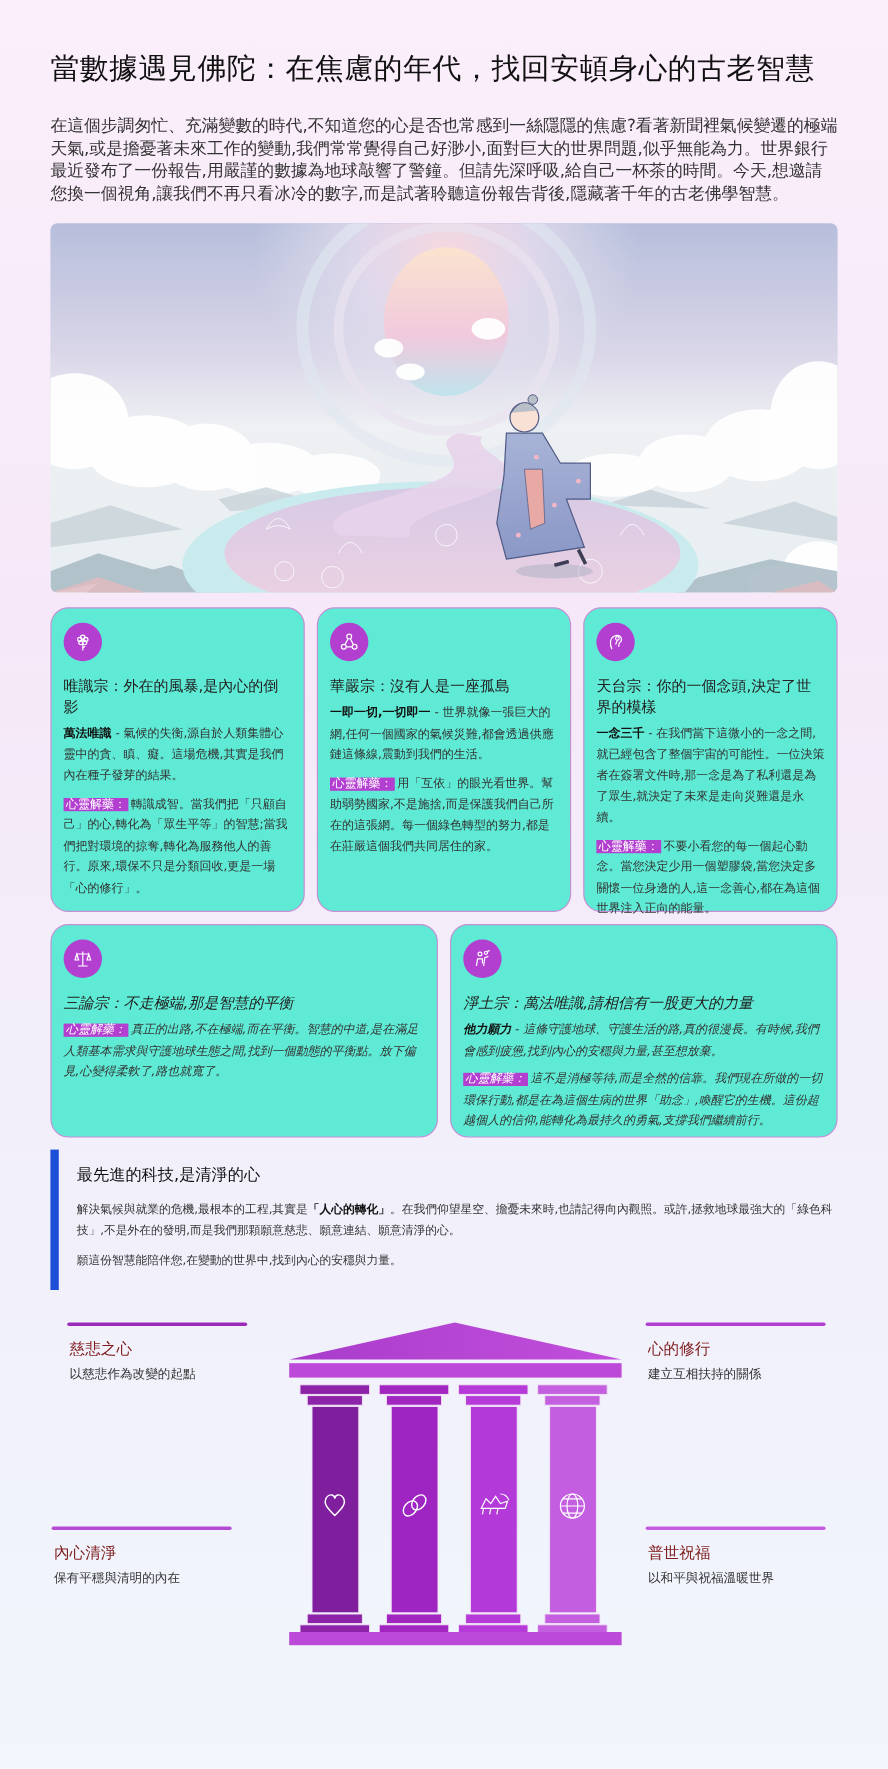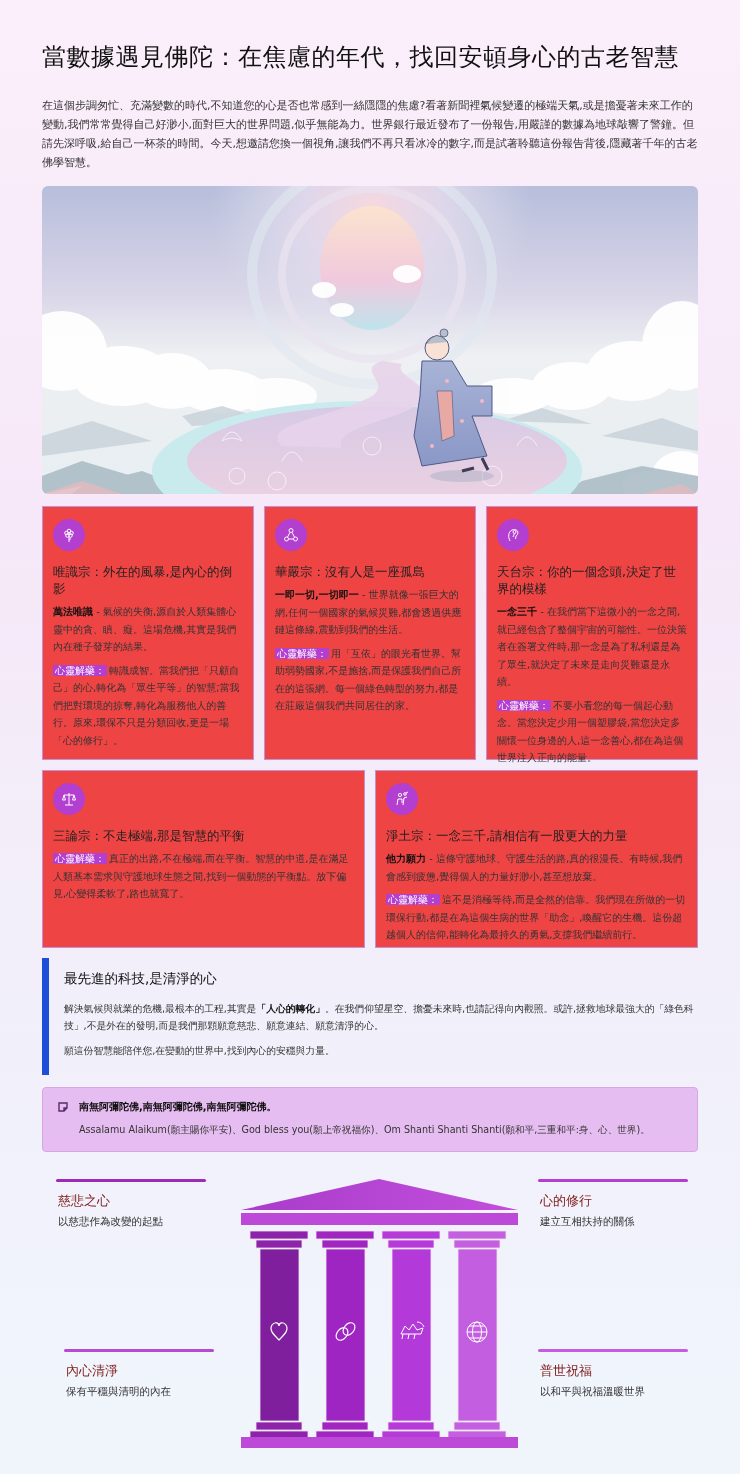--- a/index.html
+++ b/index.html
@@ -9,36 +9,36 @@
     color: #222;
     background: linear-gradient(180deg, #fbeffb 0%, #f6e8f8 35%, #f2eefa 60%, #f0f6fc 100%);
     min-height: 1474px;
     position: relative;
   }
   .page { padding: 40px 42px 0 42px; }
   h1.title {
     font-size: 24px; font-weight: 400; line-height: 34px; color: #111;
     letter-spacing: 0.5px; margin-bottom: 18px;
   }
-  .intro { font-size: 11px; line-height: 19px; color: #333; margin-bottom: 14px; margin-top: 22px; }
+  .intro { font-size: 14px; line-height: 19px; color: #333; margin-bottom: 14px; margin-top: 22px; }
 
   .hero {
     width: 656px; height: 308px; border-radius: 6px; overflow: hidden; position: relative;
     background: linear-gradient(180deg, #b7bedb 0%, #d9d6e8 35%, #eef0f3 55%, #e7eef1 100%);
   }
   .hero svg { width: 100%; height: 100%; display: block; }
 
   .cards3 { display: flex; gap: 10px; margin-top: 12px; }
   .card {
-    background: #ef4444; border: 1px solid #c690d6; border-radius: 0;
+    background: #5eead4; border: 1px solid #c690d6; border-radius: 15px;
     padding: 10px 10px 12px 10px; position: relative;
   }
   .cards3 .card { width: 212px; height: 254px; }
   .cards2 { display: flex; gap: 10px; margin-top: 10px; }
-  .cards2 .card { width: 360px; height: 178px; }
+  .cards2 .card { width: 360px; height: 178px; font-style: italic; }
   .icon-circle {
     width: 32px; height: 32px; border-radius: 50%; background: #b33fd0;
     display: flex; align-items: center; justify-content: center; margin-bottom: 12px; margin-top: 2px;
   }
   .icon-circle svg { width: 16px; height: 16px; }
   .card-title { font-size: 12.5px; line-height: 17px; color: #222; margin-bottom: 6px; }
   .card-body { font-size: 10px; line-height: 17.5px; color: #333; margin-bottom: 6px; }
   .card-body b { color: #111; text-align: right; }
   .tag {
     background: #b33fd0; color: #fff; padding: 0 2px; margin-right: 2px;
@@ -221,54 +221,45 @@
       <p class="card-body"><span class="tag">心靈解藥：</span><span>真正的出路,不在極端,而在平衡。智慧的中道,是在滿足人類基本需求與守護地球生態之間,找到一個動態的平衡點。放下偏見,心變得柔軟了,路也就寬了。</span></p>
     </div>
     <div class="card">
       <div class="icon-circle">
         <svg viewBox="0 0 16 16" fill="none" stroke="#fff" stroke-width="1">
             <circle cx="6" cy="4" r="1.6"></circle>
             <circle cx="11" cy="3" r="1.3"></circle>
             <path d="M3 14 L 4 8 L 8 8 L 8 12 M 9 14 L 10 7 L 13 6 M 12 2 l 2 -1"></path>
           </svg>
       </div>
-      <div class="card-title">淨土宗：一念三千,請相信有一股更大的力量</div>
-      <p class="card-body"><b>他力願力</b><span> - 這條守護地球、守護生活的路,真的很漫長。有時候,我們會感到疲憊,覺得個人的力量好渺小,甚至想放棄。</span></p>
+      <div class="card-title">淨土宗：萬法唯識,請相信有一股更大的力量</div>
+      <p class="card-body"><b>他力願力</b><span> - 這條守護地球、守護生活的路,真的很漫長。有時候,我們會感到疲憊,找到內心的安穩與力量,甚至想放棄。</span></p>
       <p class="card-body"><span class="tag">心靈解藥：</span><span>這不是消極等待,而是全然的信靠。我們現在所做的一切環保行動,都是在為這個生病的世界「助念」,喚醒它的生機。這份超越個人的信仰,能轉化為最持久的勇氣,支撐我們繼續前行。</span></p>
     </div>
   </div>
 
   <div class="reflect">
     <h2>最先進的科技,是清淨的心</h2>
     <p><span>解決氣候與就業的危機,最根本的工程,其實是</span><b>「人心的轉化」</b><span>。在我們仰望星空、擔憂未來時,也請記得向內觀照。或許,拯救地球最強大的「綠色科技」,不是外在的發明,而是我們那顆願意慈悲、願意連結、願意清淨的心。</span></p>
     <p>願這份智慧能陪伴您,在變動的世界中,找到內心的安穩與力量。</p>
   </div>
 
-  <div class="prayer">
-    <div class="prayer-head">
-      <svg viewBox="0 0 12 12" fill="none" stroke="#5a2a6a" stroke-width="1.4">
-          <path d="M2 2 L 10 2 L 10 7 L 7 10 L 2 10 Z M 7 10 L 7 7 L 10 7"></path>
-        </svg>
-      <span>南無阿彌陀佛,南無阿彌陀佛,南無阿彌陀佛。</span>
-    </div>
-    <div class="prayer-line">Assalamu Alaikum(願主賜你平安)、God bless you(願上帝祝福你)、Om Shanti Shanti Shanti(願和平,三重和平:身、心、世界)。</div>
-  </div>
 
   <div class="temple-wrap">
     <div class="pillar-label" style="left:14px; top:15px;">
       <div class="bar" style="background:#9b2bb8;"></div>
       <div class="lt">慈悲之心</div>
       <div class="ls">以慈悲作為改變的起點</div>
     </div>
     <div class="pillar-label" style="left:496px; top:15px;">
       <div class="bar" style="background:#b13fcf;"></div>
       <div class="lt">心的修行</div>
       <div class="ls">建立互相扶持的關係</div>
     </div>
-    <div class="pillar-label" style="left:22px; top:185px;">
+    <div class="pillar-label" style="left:1px; top:185px;">
       <div class="bar" style="background:#b54ad3;"></div>
       <div class="lt">內心清淨</div>
       <div class="ls">保有平穩與清明的內在</div>
     </div>
     <div class="pillar-label" style="left:496px; top:185px;">
       <div class="bar" style="background:#c35ee0;"></div>
       <div class="lt">普世祝福</div>
       <div class="ls">以和平與祝福溫暖世界</div>
     </div>
 

